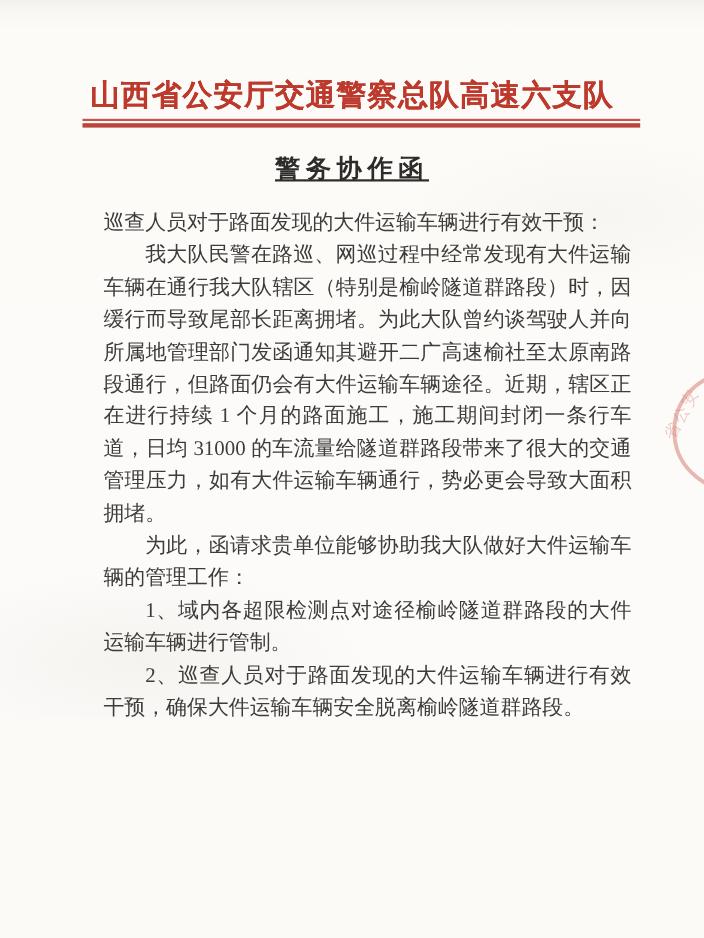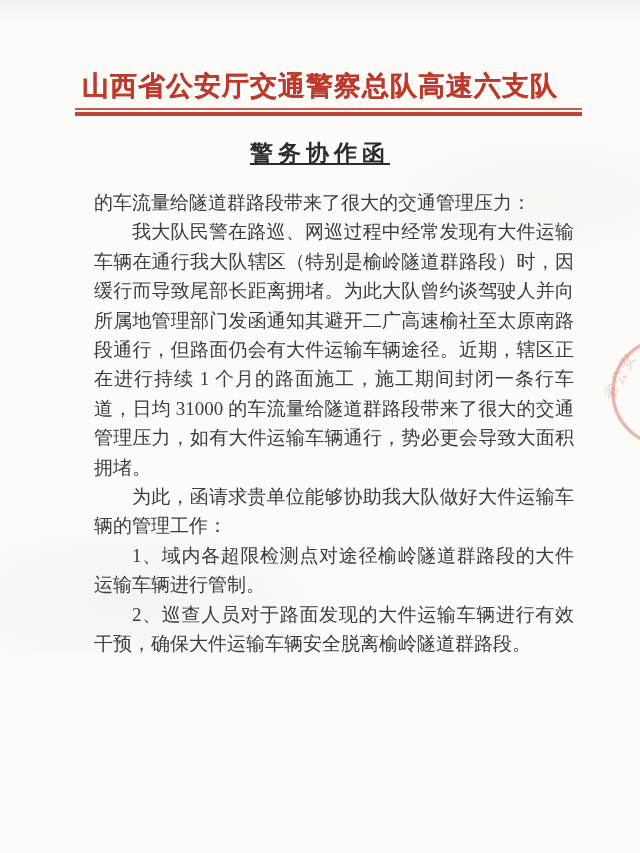--- a/index.html
+++ b/index.html
@@ -78,21 +78,21 @@
 
   <div class="org-title">山西省公安厅交通警察总队高速六支队</div>
   <div class="rule rule-top">
     <div class="thin"></div>
       <div class="thick"></div>
   </div>
 
   <div class="doc-title">警务协作函</div>
 
   <div class="letter-body">
-    <p class="recipient">的车流量给隧道群路段带来了很大的交通管理压力：</p>
+    <p class="recipient">巡查人员对于路面发现的大件运输车辆进行有效干预：</p>
     <p class="para">我大队民警在路巡、网巡过程中经常发现有大件运输车辆在通行我大队辖区（特别是榆岭隧道群路段）时，因缓行而导致尾部长距离拥堵。为此大队曾约谈驾驶人并向所属地管理部门发函通知其避开二广高速榆社至太原南路段通行，但路面仍会有大件运输车辆途径。近期，辖区正在进行持续 1 个月的路面施工，施工期间封闭一条行车道，日均 31000 的车流量给隧道群路段带来了很大的交通管理压力，如有大件运输车辆通行，势必更会导致大面积拥堵。</p>
     <p class="para">为此，函请求贵单位能够协助我大队做好大件运输车辆的管理工作：</p>
     <p class="para">1、域内各超限检测点对途径榆岭隧道群路段的大件运输车辆进行管制。</p>
     <p class="para">2、巡查人员对于路面发现的大件运输车辆进行有效干预，确保大件运输车辆安全脱离榆岭隧道群路段。</p>
   </div>
 
   <div class="sig-block">
     <div class="sig">山西高速交警六支队九大队</div>
     <div class="date">2022 年 8 月 19 日</div>
   </div>

